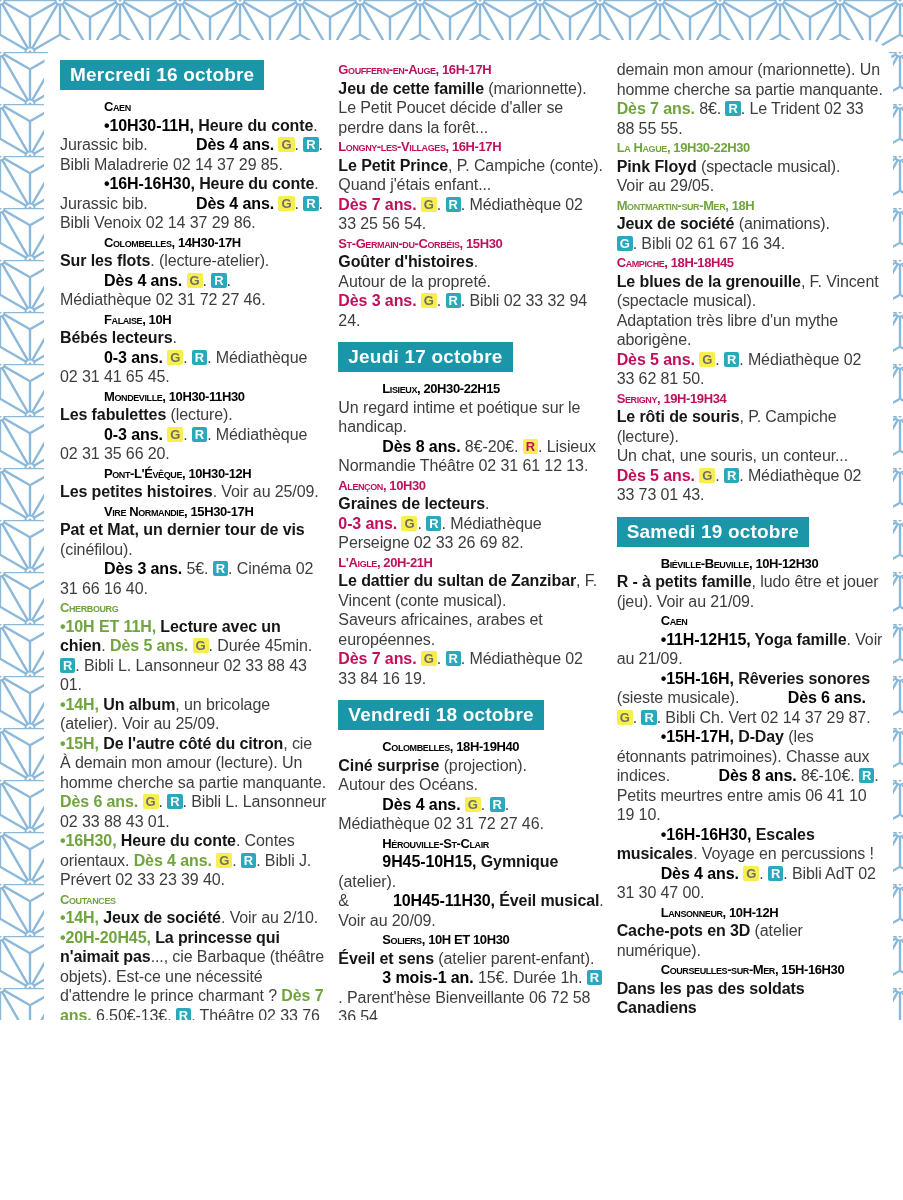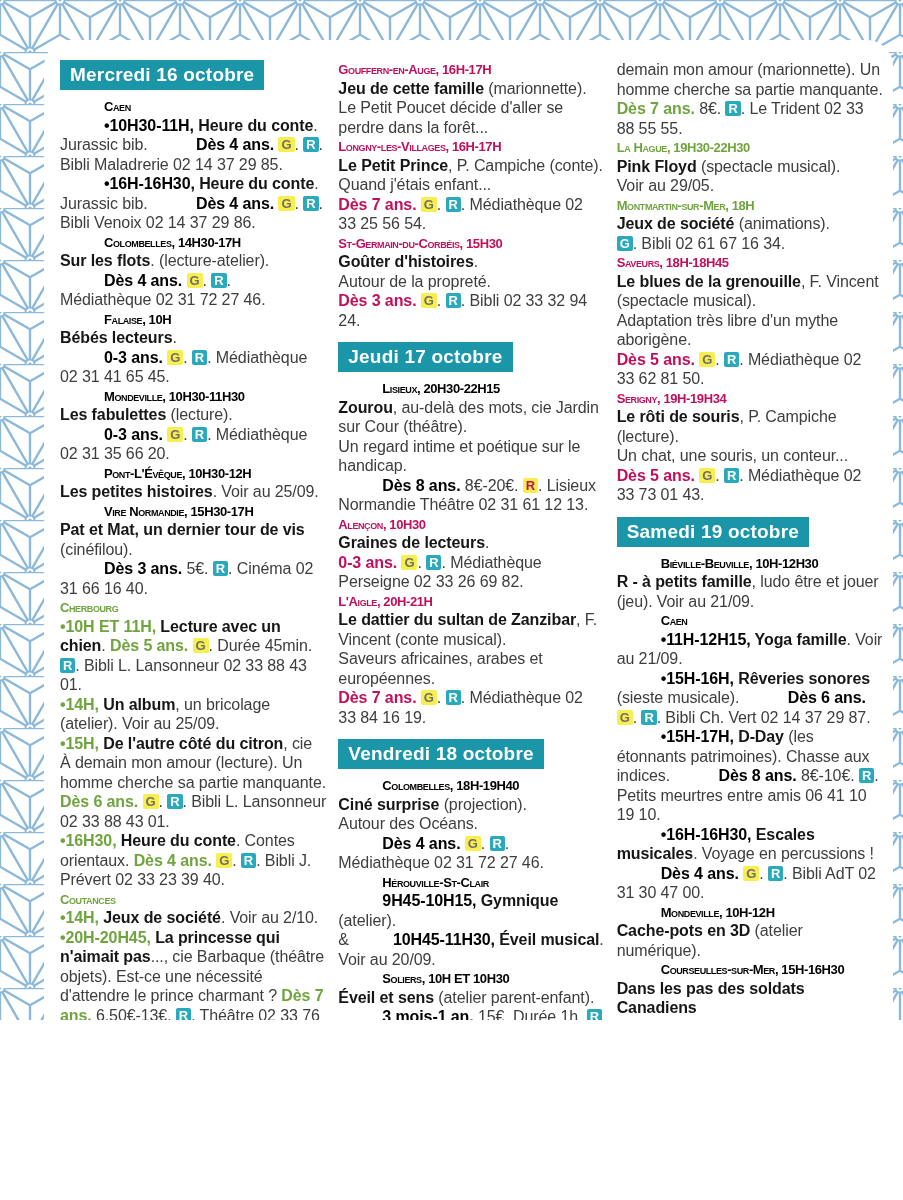--- a/index.html
+++ b/index.html
@@ -109,21 +109,20 @@
             <div class="para"><span class="rb">Le Petit Prince</span><span class="rn">, P. Campiche (conte).</span></div>
             <div class="para"><span class="rn">Quand j'étais enfant...</span></div>
             <div class="para"><span class="rt col-crimson">Dès 7 ans. </span><span class="bdg bdg-y">G</span><span class="rn">. </span><span class="bdg bdg-t">R</span><span class="rn">. Médiathèque 02 33 25 56 54.</span></div>
           </div><div class="event">
             <div class="city col-crimson">St-Germain-du-Corbéis, 15H30</div>
             <div class="para"><span class="rb">Goûter d'histoires</span><span class="rn">.</span></div>
             <div class="para"><span class="rn">Autour de la propreté.</span></div>
             <div class="para"><span class="rt col-crimson">Dès 3 ans. </span><span class="bdg bdg-y">G</span><span class="rn">. </span><span class="bdg bdg-t">R</span><span class="rn">. Bibli 02 33 32 94 24.</span></div>
           </div><div class="day-bar">Jeudi 17 octobre</div><div class="event">
             <div class="city col-purple">Lisieux, 20H30-22H15</div>
-            <div class="para"><span class="rb">Zourou</span><span class="rn">, au-delà des mots, cie Jardin sur Cour (théâtre).</span></div>
             <div class="para"><span class="rn">Un regard intime et poétique sur le handicap.</span></div>
             <div class="para"><span class="rt col-purple">Dès 8 ans. </span><span class="rn">8€-20€. </span><span class="bdg bdg-yc">R</span><span class="rn">. Lisieux Normandie Théâtre 02 31 61 12 13.</span></div>
           </div><div class="event">
             <div class="city col-crimson">Alençon, 10H30</div>
             <div class="para"><span class="rb">Graines de lecteurs</span><span class="rn">.</span></div>
             <div class="para"><span class="rt col-crimson">0-3 ans. </span><span class="bdg bdg-y">G</span><span class="rn">. </span><span class="bdg bdg-t">R</span><span class="rn">. Médiathèque Perseigne 02 33 26 69 82.</span></div>
           </div><div class="event">
             <div class="city col-crimson">L'Aigle, 20H-21H</div>
             <div class="para"><span class="rb">Le dattier du sultan de Zanzibar</span><span class="rn">, F. Vincent (conte musical).</span></div>
             <div class="para"><span class="rn">Saveurs africaines, arabes et européennes.</span></div>
@@ -148,40 +147,40 @@
             <div class="para"><span class="rt col-green">Dès 7 ans. </span><span class="rn">8€. </span><span class="bdg bdg-t">R</span><span class="rn">. Le Trident 02 33 88 55 55.</span></div>
           </div><div class="event">
             <div class="city col-green">La Hague, 19H30-22H30</div>
             <div class="para"><span class="rb">Pink Floyd</span><span class="rn"> (spectacle musical).</span></div>
             <div class="para"><span class="rn">Voir au 29/05.</span></div>
           </div><div class="event">
             <div class="city col-green">Montmartin-sur-Mer, 18H</div>
             <div class="para"><span class="rb">Jeux de société</span><span class="rn"> (animations).</span></div>
             <div class="para"><span class="bdg bdg-t">G</span><span class="rn">. Bibli 02 61 67 16 34.</span></div>
           </div><div class="event">
-            <div class="city col-crimson">Saveurs, 18H-18H45</div>
+            <div class="city col-crimson">Campiche, 18H-18H45</div>
             <div class="para"><span class="rb">Le blues de la grenouille</span><span class="rn">, F. Vincent (spectacle musical).</span></div>
             <div class="para"><span class="rn">Adaptation très libre d'un mythe aborigène.</span></div>
             <div class="para"><span class="rt col-crimson">Dès 5 ans. </span><span class="bdg bdg-y">G</span><span class="rn">. </span><span class="bdg bdg-t">R</span><span class="rn">. Médiathèque 02 33 62 81 50.</span></div>
           </div><div class="event">
             <div class="city col-crimson">Serigny, 19H-19H34</div>
             <div class="para"><span class="rb">Le rôti de souris</span><span class="rn">, P. Campiche (lecture).</span></div>
             <div class="para"><span class="rn">Un chat, une souris, un conteur...</span></div>
             <div class="para"><span class="rt col-crimson">Dès 5 ans. </span><span class="bdg bdg-y">G</span><span class="rn">. </span><span class="bdg bdg-t">R</span><span class="rn">. Médiathèque 02 33 73 01 43.</span></div>
           </div><div class="day-bar">Samedi 19 octobre</div><div class="event">
             <div class="city col-purple">Biéville-Beuville, 10H-12H30</div>
             <div class="para"><span class="rb">R - à petits famille</span><span class="rn">, ludo être et jouer (jeu). Voir au 21/09.</span></div>
           </div><div class="event">
             <div class="city col-purple">Caen</div>
             <div class="para"><span class="rt col-purple">•11H-12H15, </span><span class="rb">Yoga famille</span><span class="rn">. Voir au 21/09.</span></div>
             <div class="para"><span class="rt col-purple">•15H-16H, </span><span class="rb">Rêveries sonores</span><span class="rn"> (sieste musicale). </span><span class="rt col-purple">Dès 6 ans. </span><span class="bdg bdg-y">G</span><span class="rn">. </span><span class="bdg bdg-t">R</span><span class="rn">. Bibli Ch. Vert 02 14 37 29 87.</span></div>
             <div class="para"><span class="rt col-purple">•15H-17H, </span><span class="rb">D-Day</span><span class="rn"> (les étonnants patrimoines). Chasse aux indices. </span><span class="rt col-purple">Dès 8 ans. </span><span class="rn">8€-10€. </span><span class="bdg bdg-t">R</span><span class="rn">. Petits meurtres entre amis 06 41 10 19 10.</span></div>
             <div class="para"><span class="rt col-purple">•16H-16H30, </span><span class="rb">Escales musicales</span><span class="rn">. Voyage en percussions ! </span><span class="rt col-purple">Dès 4 ans. </span><span class="bdg bdg-y">G</span><span class="rn">. </span><span class="bdg bdg-t">R</span><span class="rn">. Bibli AdT 02 31 30 47 00.</span></div>
           </div><div class="event">
-            <div class="city col-purple">Mondeville, 10H-12H</div>
+            <div class="city col-purple">Lansonneur, 10H-12H</div>
             <div class="para"><span class="rb">Cache-pots en 3D</span><span class="rn"> (atelier numérique).</span></div>
           </div><div class="event">
             <div class="city col-purple">Courseulles-sur-Mer, 15H-16H30</div>
             <div class="para"><span class="rb">Dans les pas des soldats Canadiens</span></div>
           </div></div>
     </div>
   </div>
 
   <div class="pagenum">
     <span>16</span>

